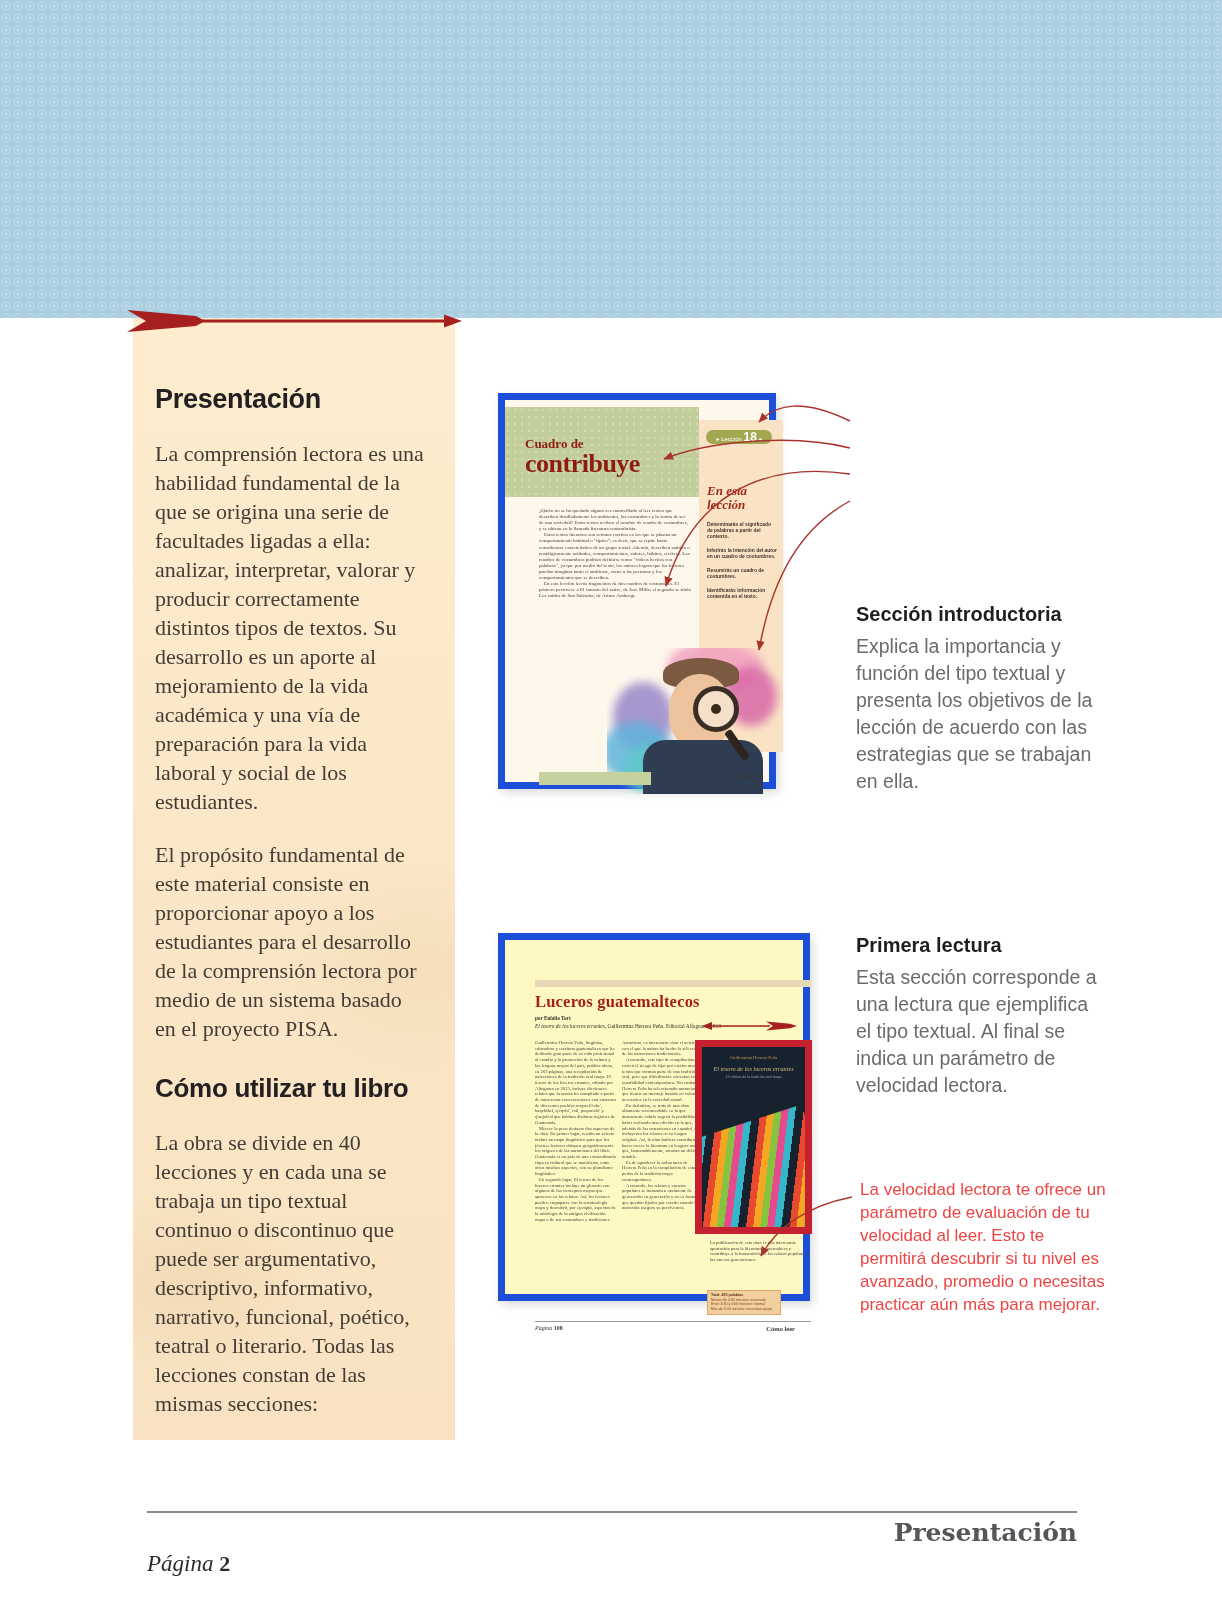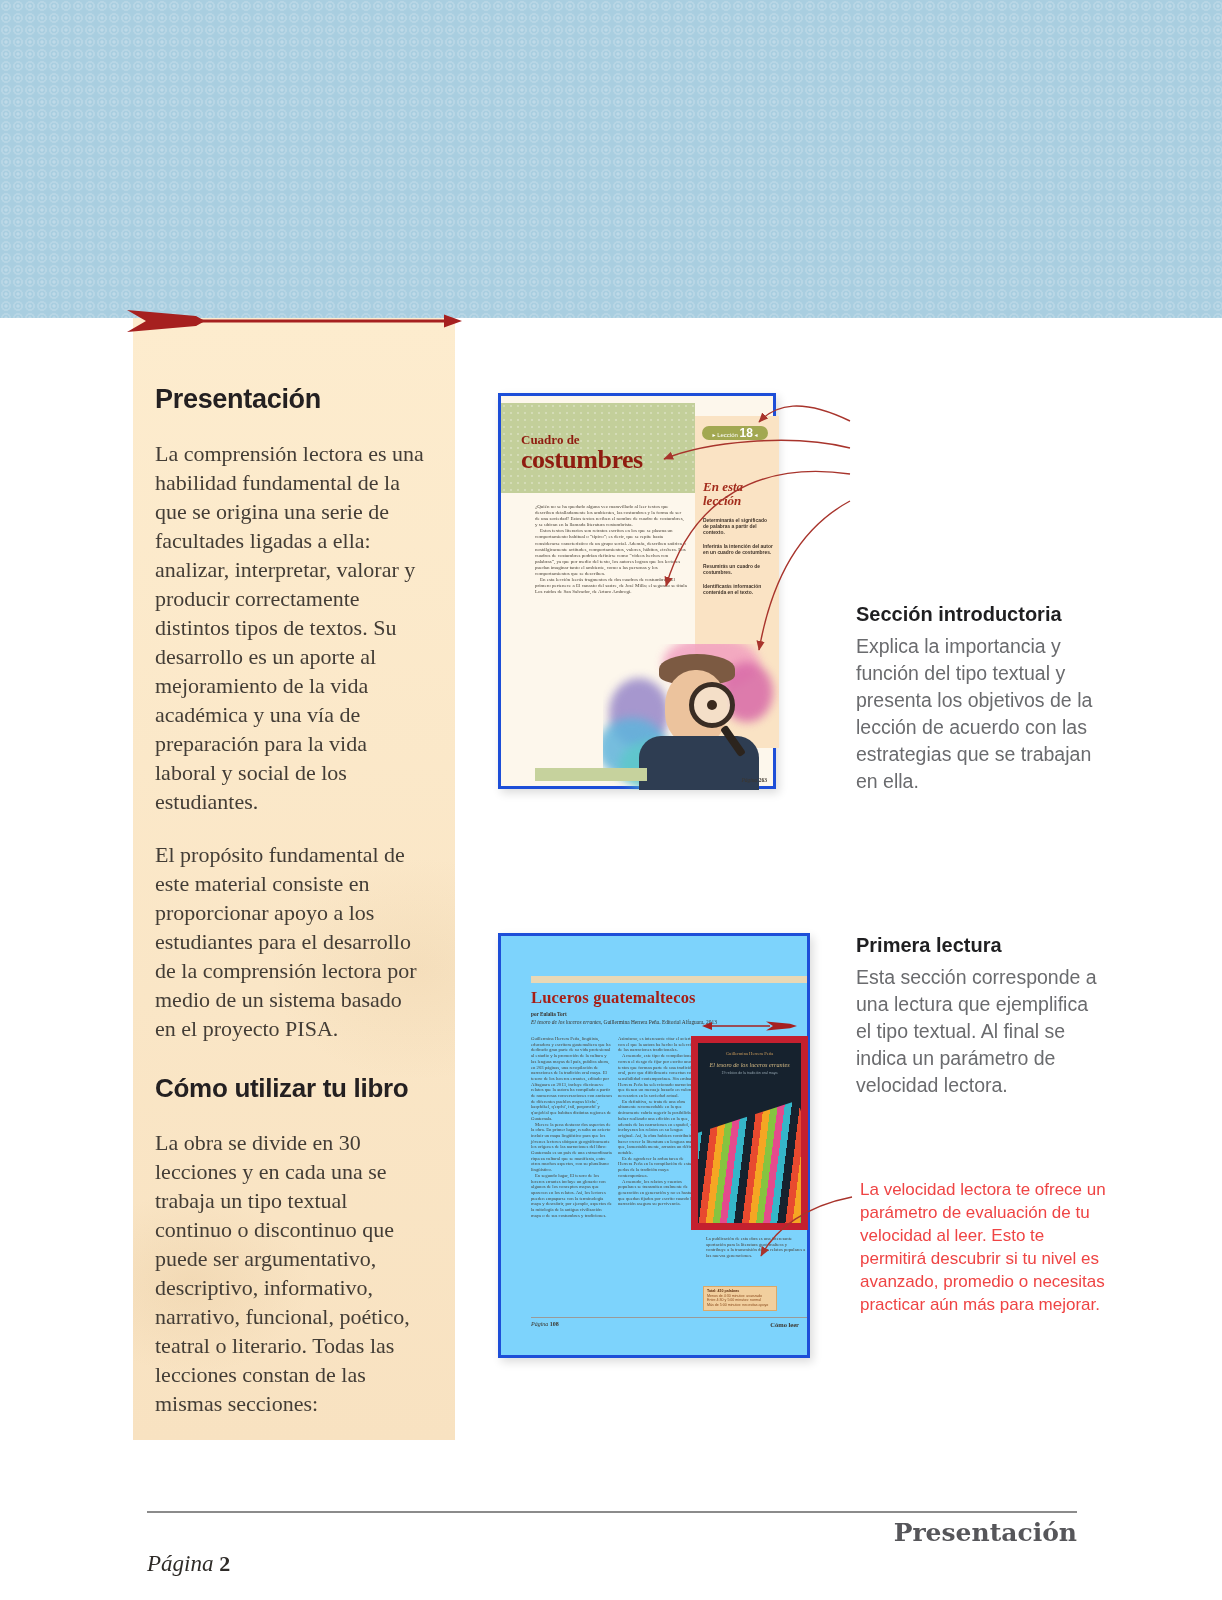--- a/index.html
+++ b/index.html
@@ -32,21 +32,21 @@
   .callouts div { font-size:18.5px; line-height:27.5px; color:#5f6063; }
   .ann-sec { position:absolute; width:262px; }
   .ann-sec h3 { font-size:20px; font-weight:bold; color:#1f1f21; margin-bottom:7px; }
   .ann-sec p  { font-size:19.5px; line-height:27px; color:#6a6b6e; }
   .sec1 { left:856px; top:603px; }
   .sec2 { left:856px; top:934px; width:250px; }
   .ann-note { position:absolute; left:860px; top:1178px; width:250px;
               font-size:17px; line-height:23px; color:#ef4444; }
 
   
-  .thumb { position:absolute; background:#fffdf8; border:3px solid #1d4ed8;
+  .thumb { position:absolute; background:#fffdf8; border:7px solid #1d4ed8;
            box-shadow:3px 4px 9px rgba(0,0,0,0.14); }
 
   
   .thumb1 { left:498px; top:393px; width:278px; height:396px; background:#fdf7ec; }
   .t1-green { position:absolute; left:0; top:7px; width:194px; height:90px; background-color:#c3cf9a;
     background-image:radial-gradient(circle at 3px 3px, rgba(255,255,255,0.28) 1px, transparent 1.6px);
     background-size:7px 7px; }
   .t1-title { position:absolute; left:20px; top:36px; color:#8f1c10; font-family:"Liberation Serif", serif; }
   .t1-title .small { display:block; font-size:13px; font-weight:bold; }
   .t1-title .big   { display:block; font-size:26px; font-weight:bold; letter-spacing:-0.5px; margin-top:-3px; }
@@ -77,21 +77,21 @@
   .glass { position:absolute; left:86px; top:38px; width:46px; height:46px; border-radius:50%;
            border:5px solid #3a2d24; background:rgba(244,226,204,0.92); }
   .pupil { position:absolute; left:104px; top:56px; width:10px; height:10px; border-radius:50%; background:#3a2a1e; }
   .handle { position:absolute; left:126px; top:80px; width:8px; height:34px; background:#2c241d;
             transform:rotate(-35deg); border-radius:3px; }
   .t1-strip { position:absolute; left:34px; top:372px; width:112px; height:13px; background:#c6d29d; }
   .t1-pnum { position:absolute; right:6px; bottom:3px; font-family:"Liberation Serif", serif;
              font-size:5.5px; color:#3c362e; }
 
   
-  .thumb2 { left:498px; top:933px; width:312px; height:425px; background:#7dd3fc; }
+  .thumb2 { left:498px; top:933px; width:312px; height:368px; background:#fef9c3; }
   .t2-strip { position:absolute; left:30px; top:40px; width:276px; height:7px; background:#e8d8b6; }
   .t2-title { position:absolute; left:30px; top:52px; font-family:"Liberation Serif", serif;
               font-weight:bold; font-size:16.5px; color:#a61e15; letter-spacing:0.2px; }
   .t2-byline { position:absolute; left:30px; top:75px; font-size:5.2px; font-weight:bold; color:#37302a;
                font-family:"Liberation Serif", serif; }
   .t2-credit { position:absolute; left:30px; top:83px; font-size:5.4px; color:#37302a;
                font-family:"Liberation Serif", serif; }
   .t2-col { position:absolute; top:100px; width:81px; font-family:"Liberation Serif", serif; }
   .t2-col p { font-size:4.7px; line-height:5.7px; color:#4a433a; }
   .t2-col p + p { text-indent:4px; }
@@ -137,28 +137,28 @@
 
 <div class="page">
 
   <div class="blue-band"></div>
 
   <div class="left-panel">
     <h1>Presentación</h1>
     <p>La comprensión lectora es una habilidad fundamental de la que se origina una serie de facultades ligadas a ella: analizar, interpretar, valorar y producir correctamente distintos tipos de textos. Su desarrollo es un aporte al mejoramiento de la vida académica y una vía de preparación para la vida laboral y social de los estudiantes.</p>
     <p>El propósito fundamental de este material consiste en proporcionar apoyo a los estudiantes para el desarrollo de la comprensión lectora por medio de un sistema basado en el proyecto PISA.</p>
     <h2>Cómo utilizar tu libro</h2>
-    <p>La obra se divide en 30 lecciones y en cada una se trabaja un tipo textual continuo o discontinuo que puede ser argumentativo, descriptivo, informativo, narrativo, funcional, poético, teatral o literario. Todas las lecciones constan de las mismas secciones:</p>
+    <p>La obra se divide en 40 lecciones y en cada una se trabaja un tipo textual continuo o discontinuo que puede ser argumentativo, descriptivo, informativo, narrativo, funcional, poético, teatral o literario. Todas las lecciones constan de las mismas secciones:</p>
   </div>
 
   <div class="thumb thumb1">
     <div class="t1-green"></div>
     <div class="t1-title">
       <span class="small">Cuadro de</span>
-      <span class="big">costumbres</span>
+      <span class="big">contribuye</span>
     </div>
     <div class="t1-sidebar">
       <div class="t1-badge">
         <span>▸ Lección</span>
         <b>18</b>
         <span>◂</span>
       </div>
       <div class="t1-sbhead">
         <span style="display:block">En esta</span>
         <span style="display:block">lección</span>

